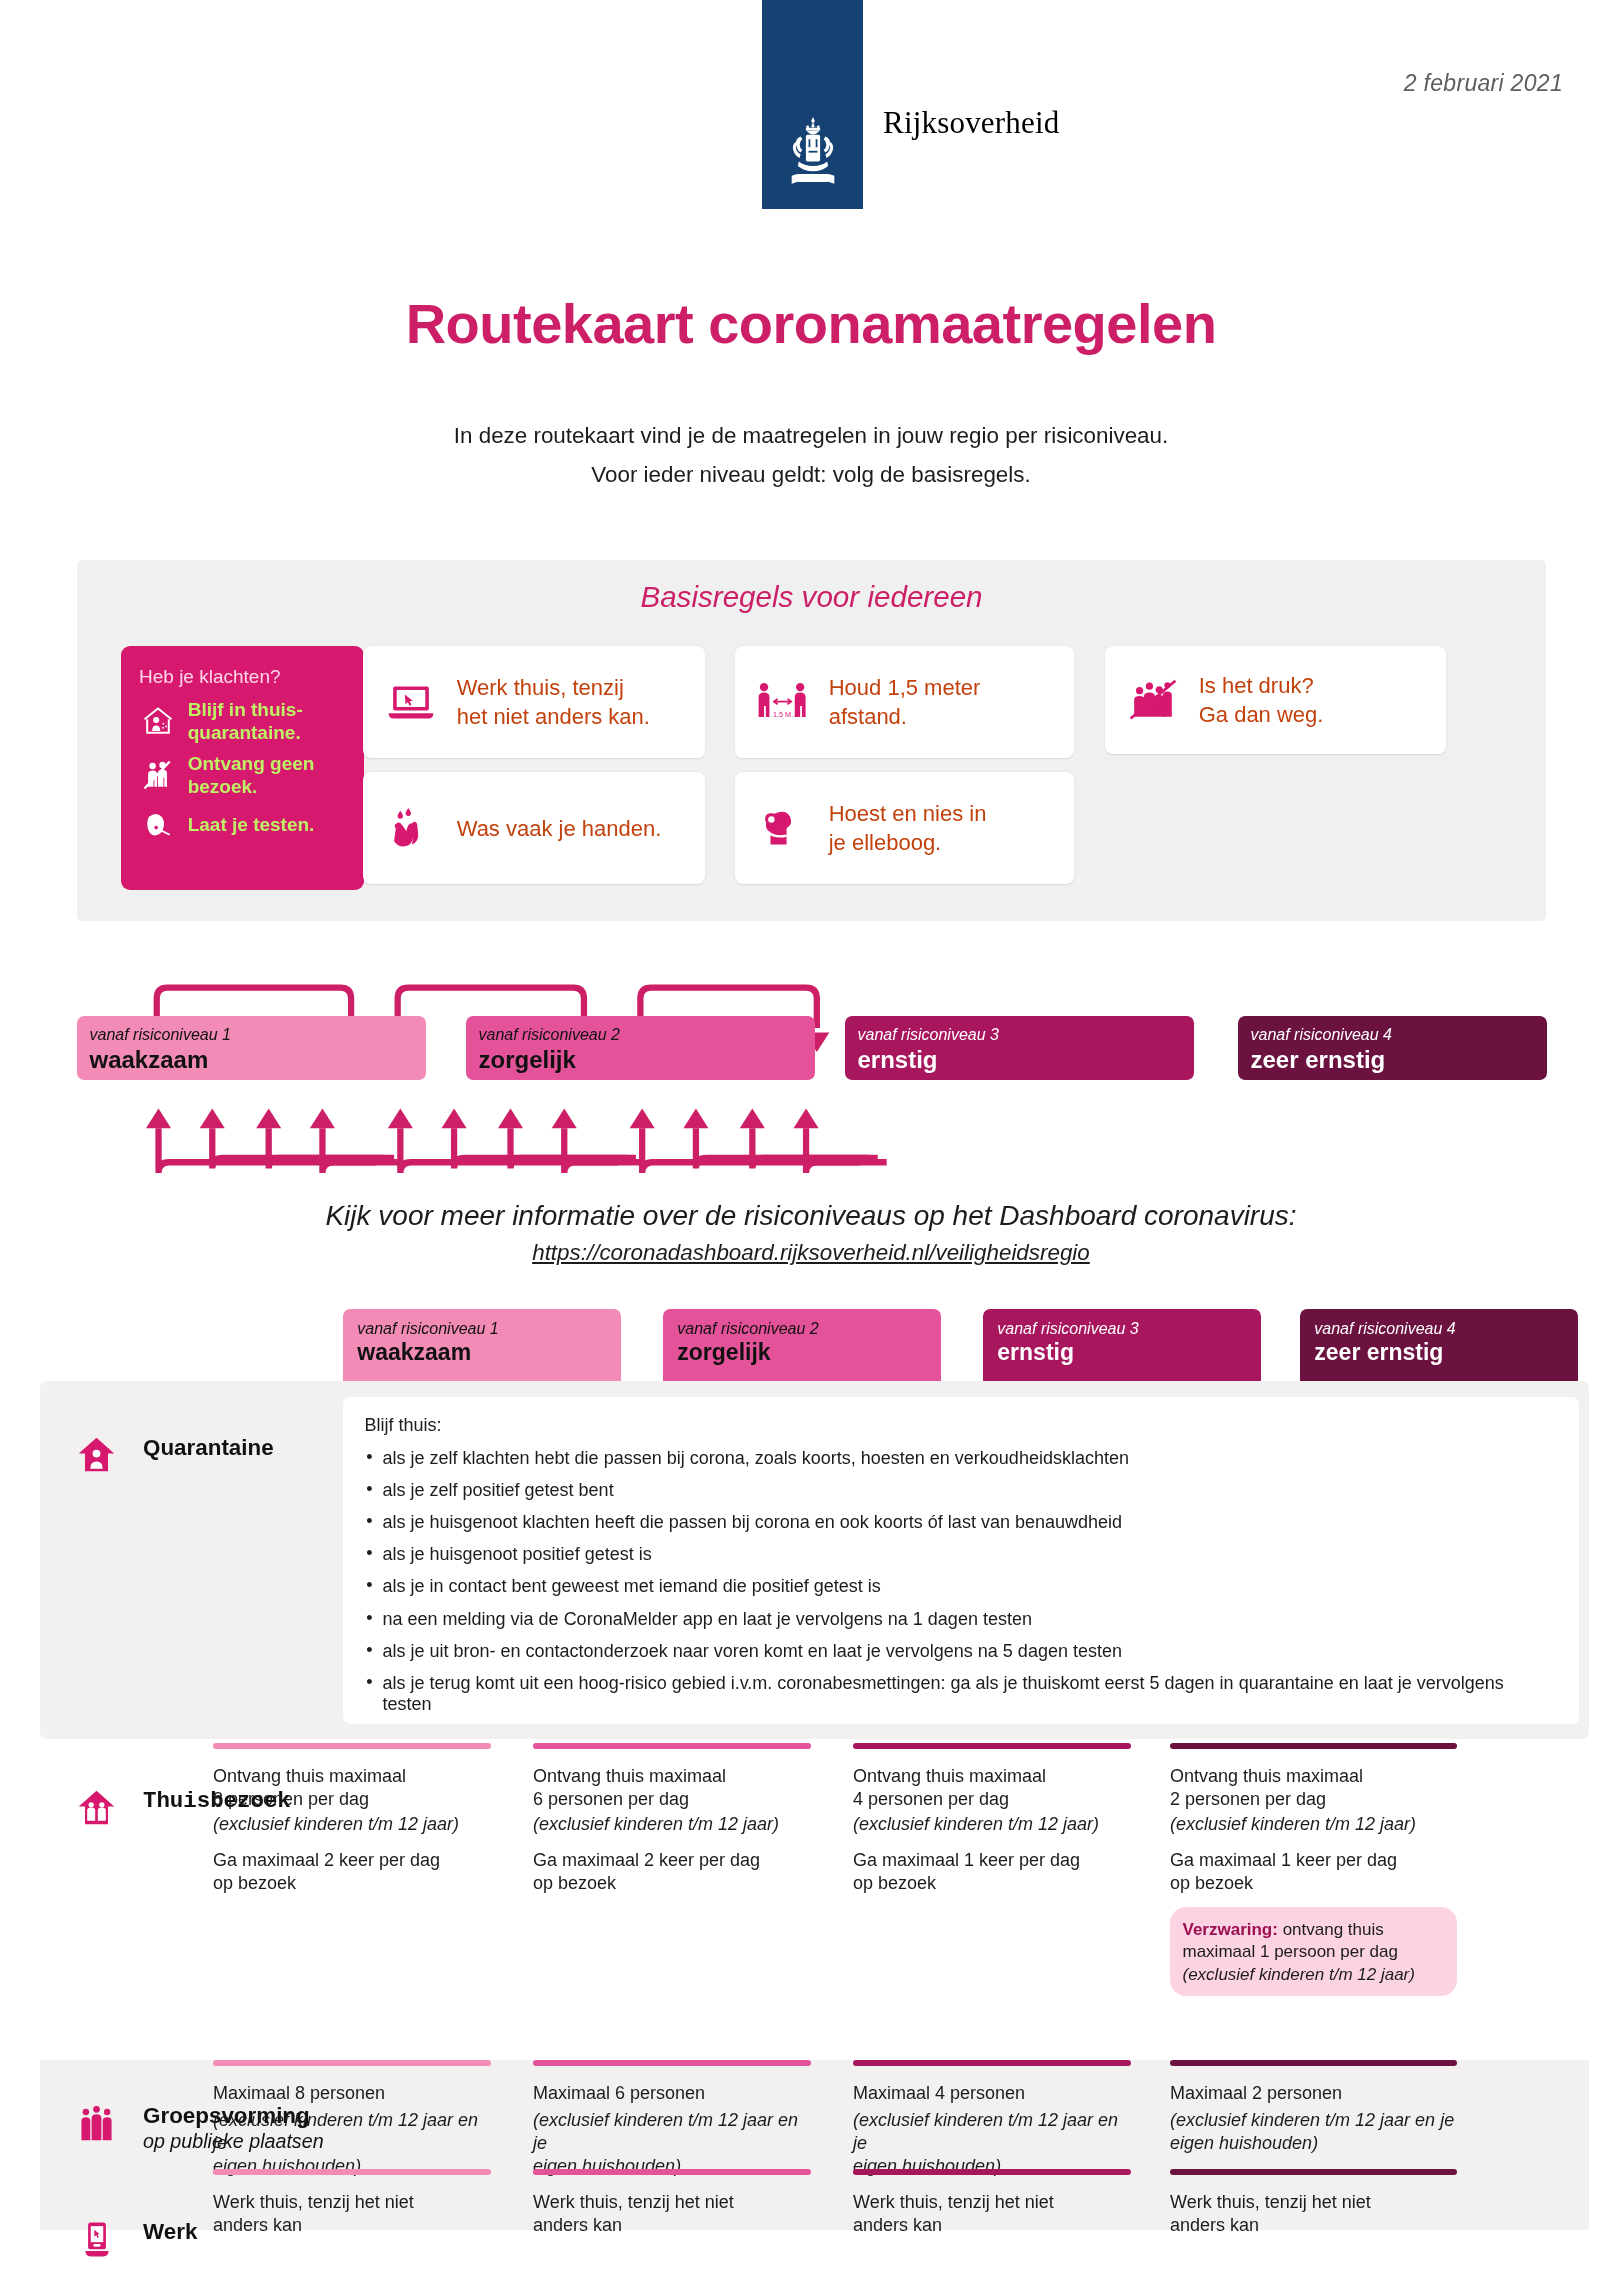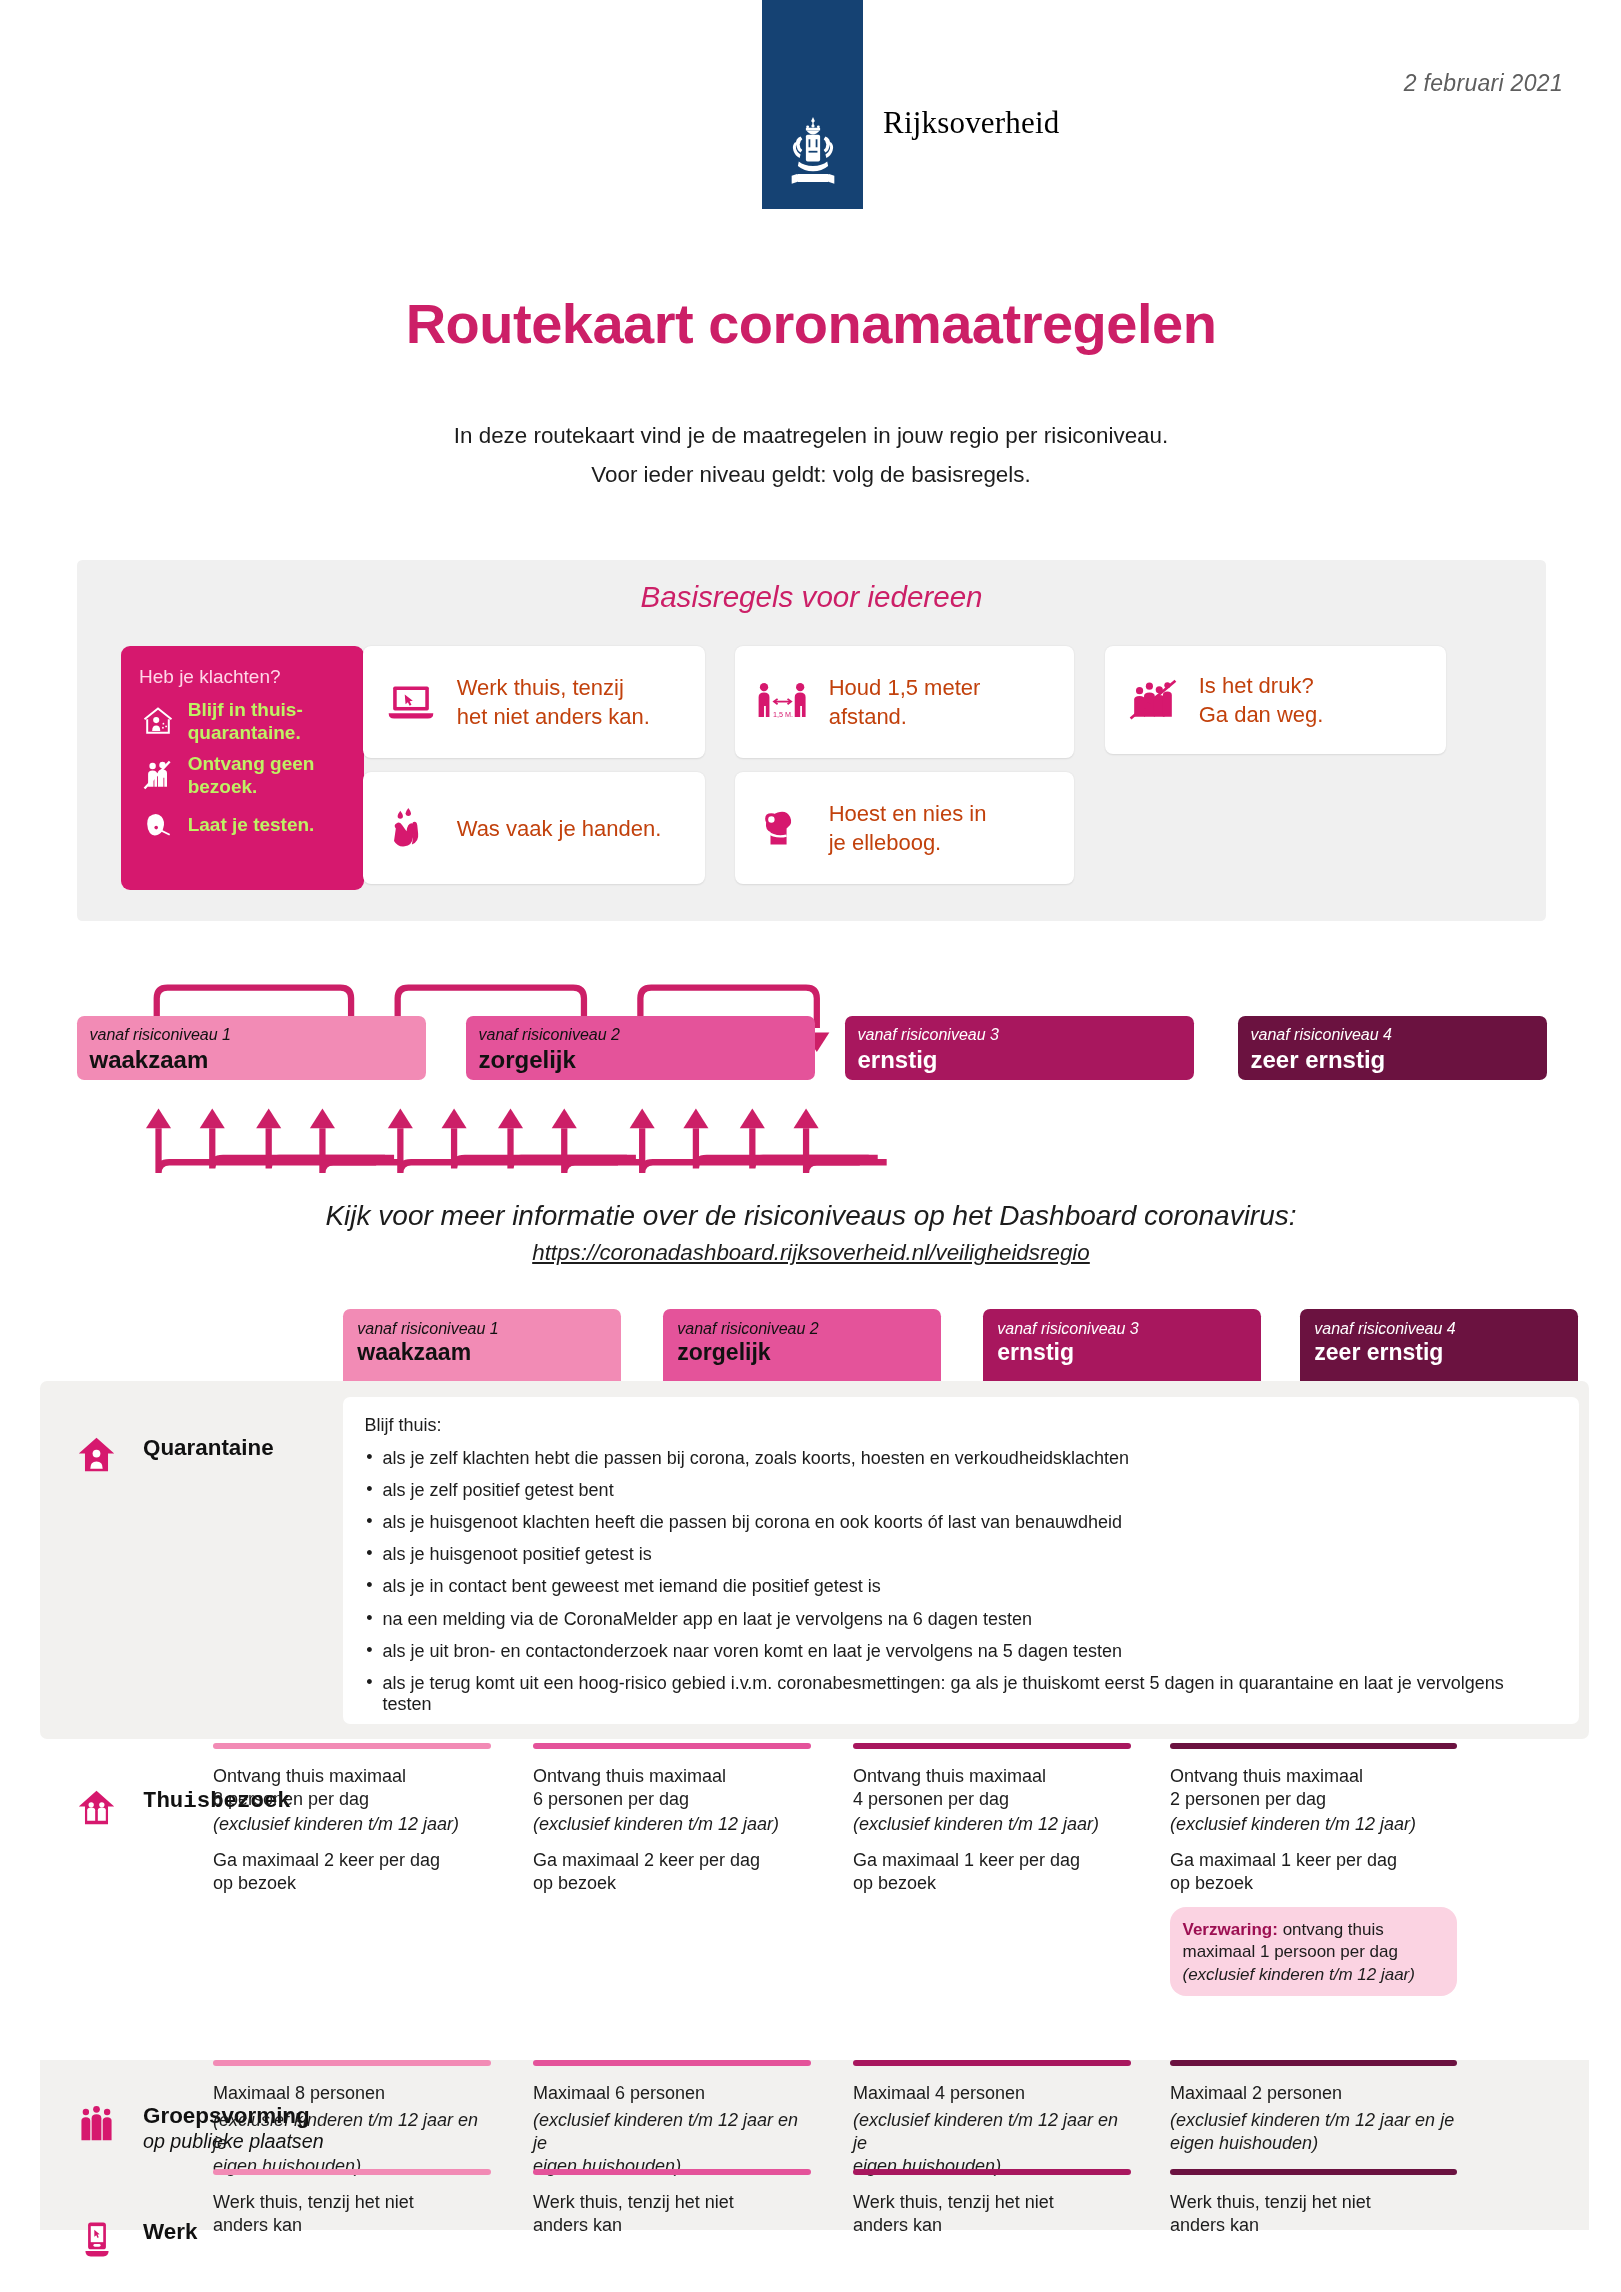--- a/index.html
+++ b/index.html
@@ -397,21 +397,21 @@
       <span class="lab">Quarantaine</span>
     </div>
     <div class="qcard" style="left:303px;top:16px;width:1236px;height:327px;">
       <div class="lead">Blijf thuis:</div>
       <ul>
         <li>als je zelf klachten hebt die passen bij corona, zoals koorts, hoesten en verkoudheidsklachten</li>
         <li>als je zelf positief getest bent</li>
         <li>als je huisgenoot klachten heeft die passen bij corona en ook koorts óf last van benauwdheid</li>
         <li>als je huisgenoot positief getest is</li>
         <li>als je in contact bent geweest met iemand die positief getest is</li>
-        <li>na een melding via de CoronaMelder app en laat je vervolgens na 6 dagen testen</li>
+        <li>na een melding via de CoronaMelder app en laat je vervolgens na 1 dagen testen</li>
         <li>als je uit bron- en contactonderzoek naar voren komt en laat je vervolgens na 5 dagen testen</li>
         <li>als je terug komt uit een hoog-risico gebied i.v.m. coronabesmettingen: ga als je thuiskomt eerst 5 dagen in quarantaine en laat je vervolgens testen</li>
       </ul>
     </div>
   </div>
 
   <div class="trow" style="top:1743px;height:358px;">
     <div class="row-label" style="top:45px;font-family:Liberation Mono, monospace;">
       <span class="ico">
         <svg width="39" height="39" viewBox="0 0 44 44">

